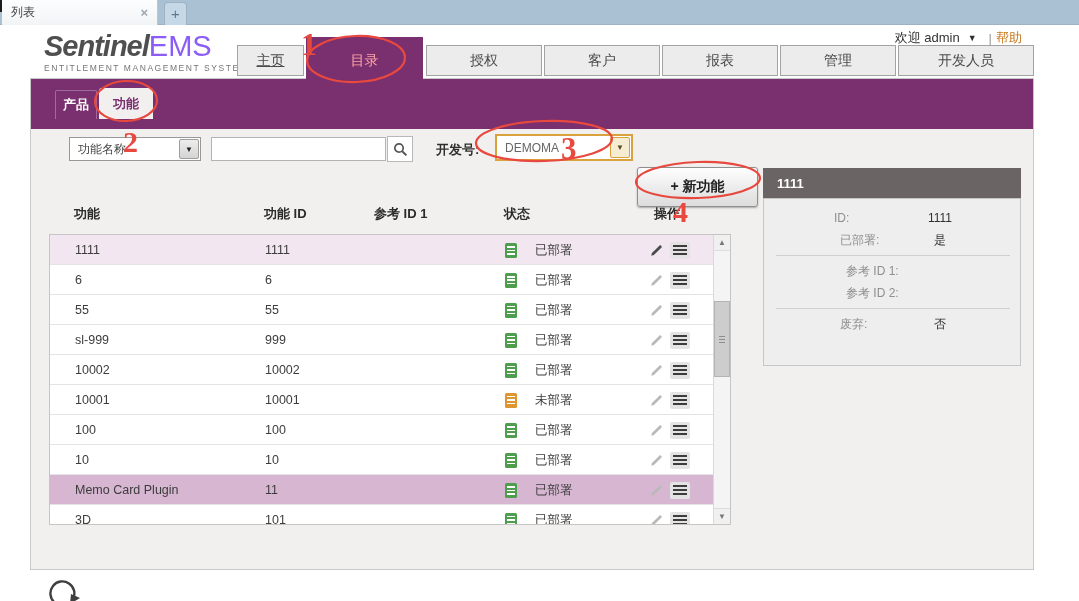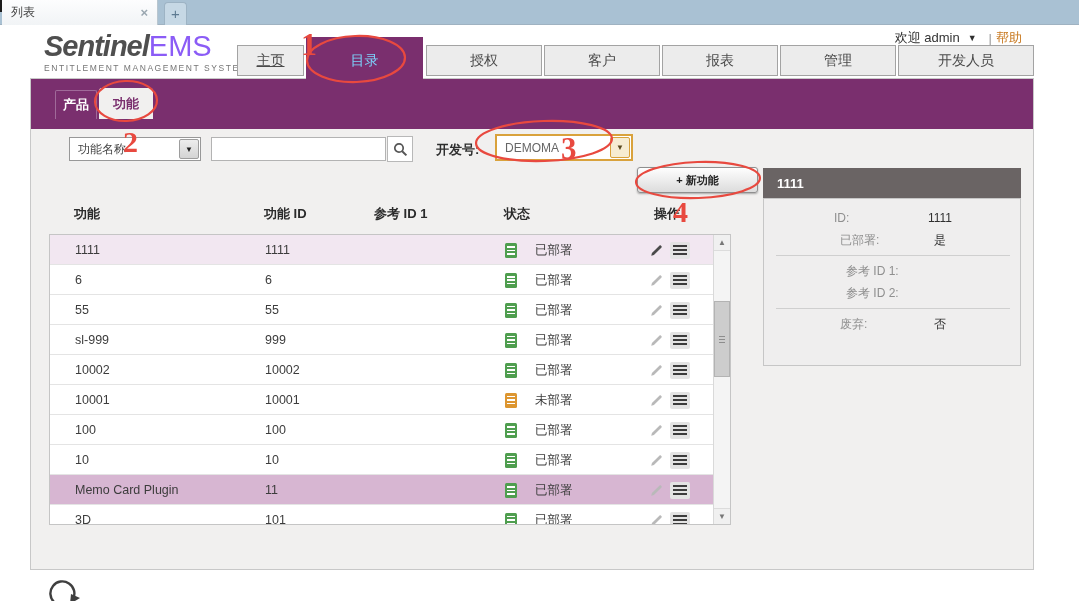--- a/index.html
+++ b/index.html
@@ -38,21 +38,21 @@
   .nav-tab { position:absolute; top:45px; height:31px; background:#ececec;
     border:1px solid #a3a3a3; color:#4a4a4a; font-size:14px;
     display:flex; align-items:center; justify-content:center; cursor:pointer; z-index:3; }
   .nav-tab.p0 { left:237px; width:67px;text-decoration:underline; }
   .nav-tab.p1 { left:306px; width:117px; }
   .nav-tab.p2 { left:426px; width:116px; }
   .nav-tab.p3 { left:544px; width:116px; }
   .nav-tab.p4 { left:662px; width:116px; }
   .nav-tab.p5 { left:780px; width:116px; }
   .nav-tab.p6 { left:898px; width:136px; }
-  .nav-tab.active { top:37px; height:48px; background:#7a2f6e; border:none; color:#7dd3fc; z-index:4; }
+  .nav-tab.active { top:37px; height:48px; background:#7a2f6e; border:none; color:#fca5a5; z-index:4; }
 
   
   .container { position:absolute; left:30px; top:78px; width:1004px; height:492px;
     background:#f1f0ef; border:1px solid #c8c8c8; }
   .purple-band { position:absolute; left:0; top:0; width:100%; height:50px; background:#7a2f6e; }
   .subtab { position:absolute; font-size:13px; font-weight:bold; display:flex;
     align-items:center; justify-content:center; cursor:pointer; z-index:2; }
   .subtab.s0 { left:24px; top:11px; width:42px; height:29px; color:#fff;
     background:#7a2f6e; border:1px solid #a06a99; border-bottom:none; border-radius:2px 2px 0 0; }
   .subtab.s1 { left:68px; top:9px; width:54px; height:31px; color:#7a2f6e;
@@ -71,23 +71,23 @@
   .search-btn { position:absolute; left:356px; top:57px; width:26px; height:26px;
     background:#fff; border:1px solid #b8b8b8; display:flex; align-items:center;
     justify-content:center; cursor:pointer; }
   .vendor-label { position:absolute; left:405px; top:62px; font-size:13px; font-weight:bold; color:#2e2e2e; }
   .vendor-select { position:absolute; left:464px; top:55px; width:138px; height:27px;
     background:#fff; border:2px solid #d9a23c; font-size:12px; color:#666;
     display:flex; align-items:center; padding-left:8px; cursor:pointer; }
   .vendor-select .combo-arrow { background:#f6ecd2; border:1px solid #d9a23c; color:#5a4a20; }
 
   
-  .new-feature-btn { position:absolute; left:606px; top:88px; width:121px; height:26px;
+  .new-feature-btn { position:absolute; left:606px; top:88px; width:121px; height:40px;
     background:linear-gradient(#fefefe,#dcdcdc); border:1px solid #8f8f8f; border-radius:3px;
-    box-shadow:0 1px 2px rgba(0,0,0,.3); font-size:11px; font-weight:bold; color:#222;
+    box-shadow:0 1px 2px rgba(0,0,0,.3); font-size:14px; font-weight:bold; color:#222;
     display:flex; align-items:center; justify-content:center; cursor:pointer; }
 
   
   .thead { position:absolute; top:126px; left:0; width:700px; height:18px; }
   .th { position:absolute; font-size:13px; font-weight:bold; color:#2b2b2b; white-space:nowrap; }
   .th.c0 { left:43px; } .th.c1 { left:233px; } .th.c2 { left:343px; }
   .th.c3 { left:473px; } .th.c4 { left:623px; }
   .table-box { position:absolute; left:18px; top:155px; width:682px; height:291px;
     background:#fff; border:1px solid #c5c5c5; overflow:hidden; }
   .trow { position:relative; width:664px; height:30px; border-bottom:1px solid #e4e4e4;

